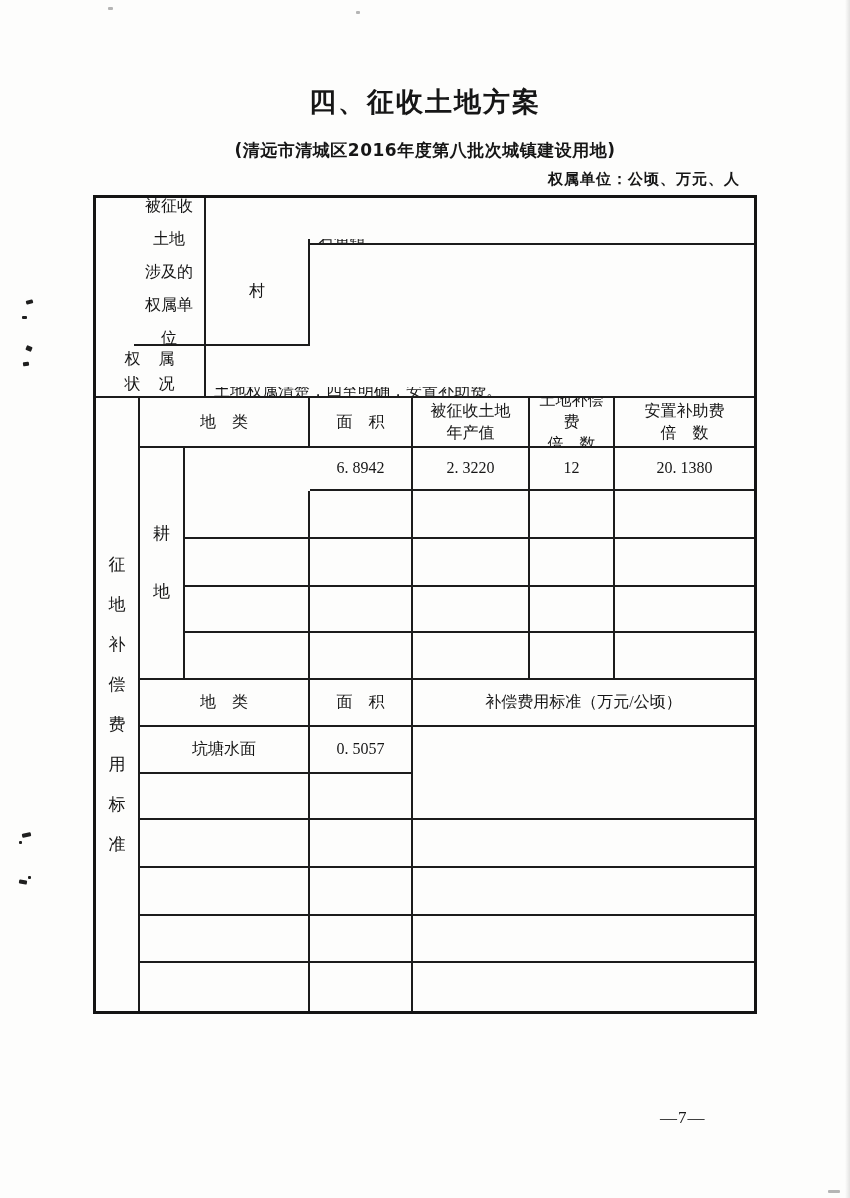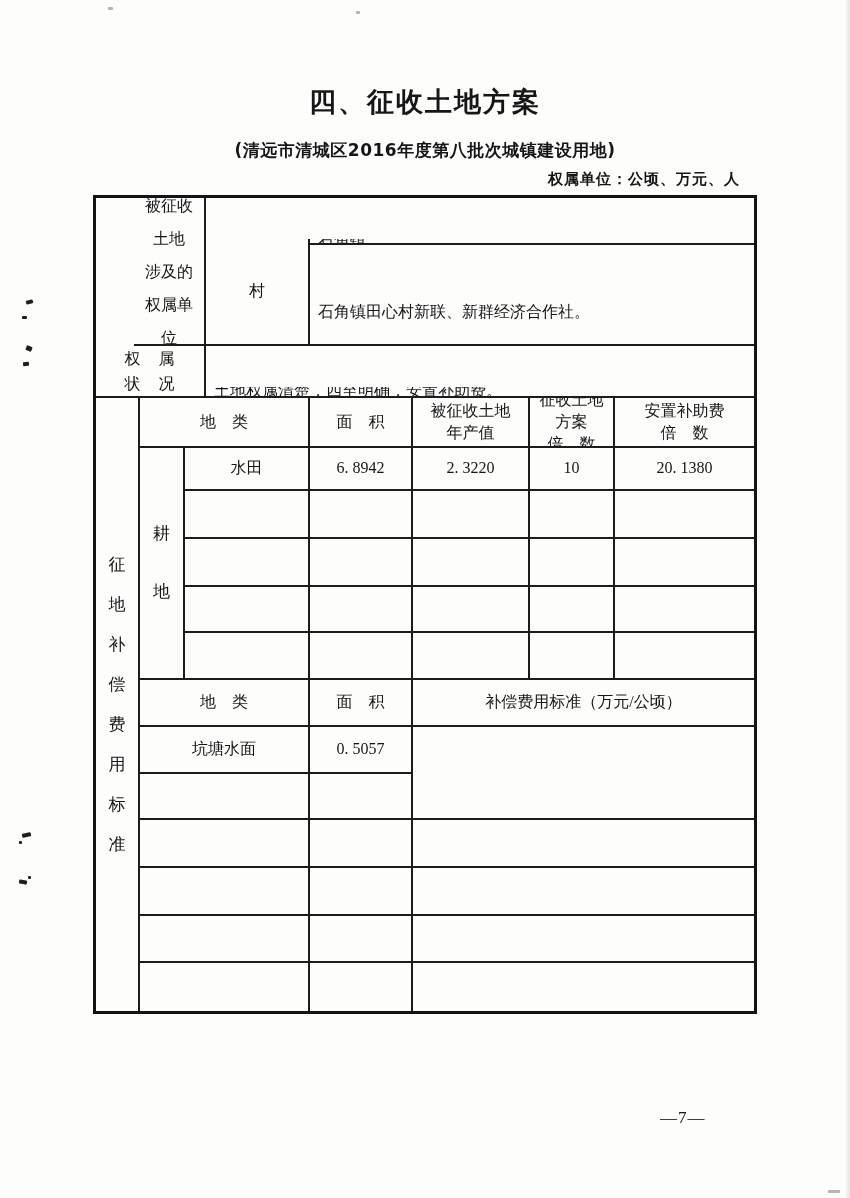--- a/index.html
+++ b/index.html
@@ -68,51 +68,49 @@
   <div class="doc-subtitle">(清远市清城区2016年度第八批次城镇建设用地)</div>
   <div class="unit-note">权属单位：公顷、万元、人</div>
 
   <div class="doc-table">
 
     <div class="c pre lbl3" style="grid-column:1/4;grid-row:1/3">被征收土地
 涉及的
 权属单位</div>
     <div class="c left lc" style="grid-column:5/9;grid-row:1/2">石角镇</div>
     <div class="c" style="grid-column:4/5;grid-row:2/3">村</div>
-    <div class="c left lc" style="grid-column:5/9;grid-row:2/3">石角镇田心村新联、新群经济合作社。</div>
 
     <div class="c pre lbl2" style="grid-column:1/4;grid-row:3/4">权　属
 状　况</div>
     <div class="c left lc" style="grid-column:4/9;grid-row:3/4">土地权属清楚，四至明确，安置补助费。</div>
 
     <div class="c pre side lr" style="grid-column:1/2;grid-row:4/17">征
 地
 补
 偿
 费
 用
 标
 准</div>
 
     <div class="c" style="grid-column:2/5;grid-row:4/5">地　类</div>
     <div class="c" style="grid-column:5/6;grid-row:4/5">面　积</div>
     <div class="c pre h2l" style="grid-column:6/7;grid-row:4/5">被征收土地
 年产值</div>
-    <div class="c pre h2l" style="grid-column:7/8;grid-row:4/5">征收土地方案
+    <div class="c pre h2l" style="grid-column:7/8;grid-row:4/5">土地补偿费
 倍　数</div>
     <div class="c pre h2l lc" style="grid-column:8/9;grid-row:4/5">安置补助费
 倍　数</div>
 
     <div class="c pre geng" style="grid-column:2/3;grid-row:5/10">耕
 地</div>
 
-    <div class="c" style="grid-column:3/5;grid-row:5/6">水田</div>
     <div class="c" style="grid-column:5/6;grid-row:5/6">6. 8942</div>
     <div class="c" style="grid-column:6/7;grid-row:5/6">2. 3220</div>
-    <div class="c" style="grid-column:7/8;grid-row:5/6">10</div>
+    <div class="c" style="grid-column:7/8;grid-row:5/6">12</div>
     <div class="c lc" style="grid-column:8/9;grid-row:5/6">20. 1380</div>
 
     <div class="c" style="grid-column:3/5;grid-row:6/7"></div>
     <div class="c" style="grid-column:5/6;grid-row:6/7"></div>
     <div class="c" style="grid-column:6/7;grid-row:6/7"></div>
     <div class="c" style="grid-column:7/8;grid-row:6/7"></div>
     <div class="c lc" style="grid-column:8/9;grid-row:6/7"></div>
 
     <div class="c" style="grid-column:3/5;grid-row:7/8"></div>
     <div class="c" style="grid-column:5/6;grid-row:7/8"></div>

